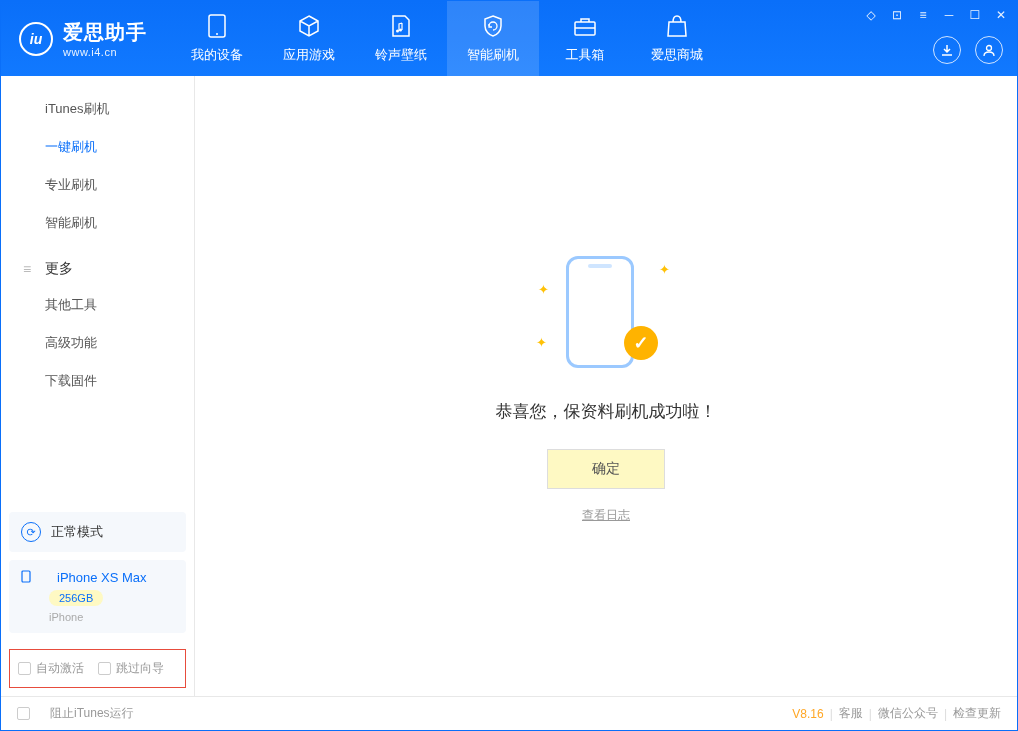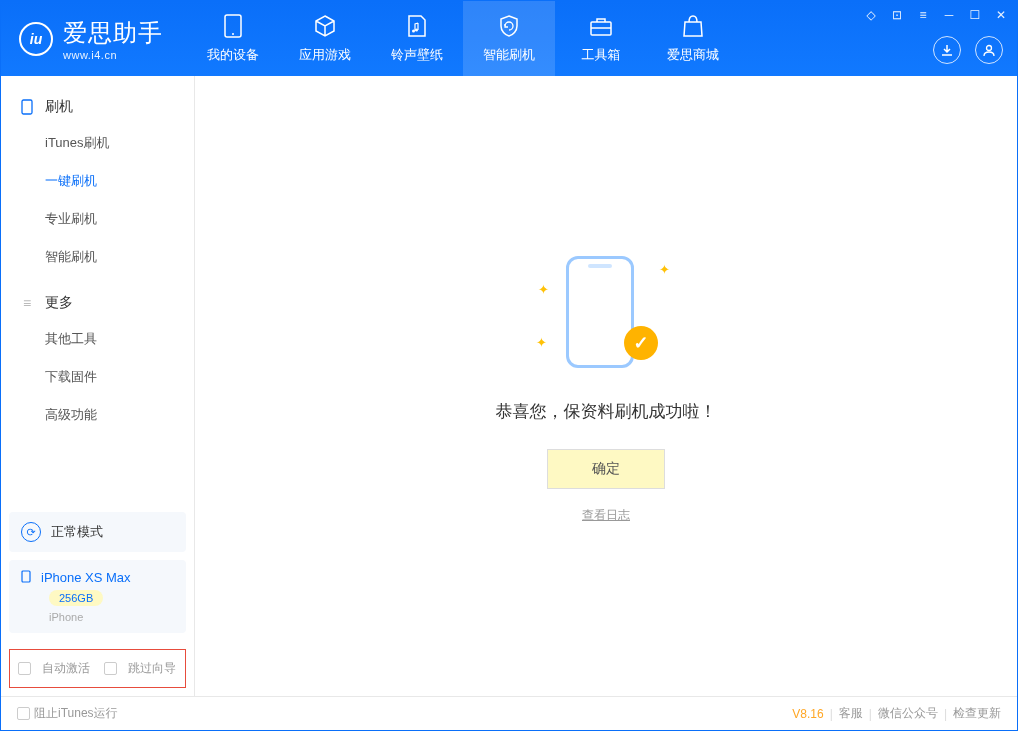--- a/index.html
+++ b/index.html
@@ -1,21 +1,21 @@
 <!DOCTYPE html>
 <html><head>
 <meta charset="utf-8">
 <style>
 *{margin:0;padding:0;box-sizing:border-box;font-family:"Microsoft YaHei","PingFang SC",sans-serif}
 body{background:#fff;width:1018px;height:731px;display:flex;flex-direction:column;border:1px solid #0a6ff9;overflow:hidden}
 .header{background:linear-gradient(to bottom,#0a6ff9,#1179ff);height:75px;display:flex;align-items:center;color:#fff;position:relative}
 .logo-block{display:flex;align-items:center;padding:0 18px;gap:10px}
 .logo-circle{width:34px;height:34px;border:2px solid #fff;border-radius:50%;display:flex;align-items:center;justify-content:center;font-weight:bold;font-size:14px;font-style:italic}
 .logo-text{display:flex;flex-direction:column}
-.logo-title{font-size:24px;font-weight:400;letter-spacing:1px}
+.logo-title{font-size:20px;font-weight:700;letter-spacing:1px}
 .logo-sub{font-size:11px;opacity:.9;letter-spacing:.5px}
 .tabs{display:flex;height:100%;margin-left:6px}
 .tab{width:92px;display:flex;flex-direction:column;align-items:center;justify-content:center;cursor:pointer;gap:8px;font-size:13px;position:relative}
 .tab.active{background:rgba(255,255,255,.15)}
 .tab-ico{width:24px;height:24px;display:flex;align-items:center;justify-content:center}
 .win-ctrl{position:absolute;right:8px;top:6px;display:flex;gap:10px;font-size:12px}
 .win-ctrl span{cursor:pointer;width:16px;height:16px;display:flex;align-items:center;justify-content:center;opacity:.9}
 .hdr-right{position:absolute;right:14px;bottom:12px;display:flex;gap:14px}
 .circ-btn{width:28px;height:28px;border:1.5px solid rgba(255,255,255,.8);border-radius:50%;display:flex;align-items:center;justify-content:center;cursor:pointer}
 .body{flex:1;display:flex;overflow:hidden}
@@ -23,39 +23,39 @@
 .side-nav{flex:1;padding-top:14px}
 .side-group{margin-bottom:10px}
 .side-hdr{display:flex;align-items:center;gap:10px;padding:8px 18px;color:#333;font-size:14px;font-weight:500}
 .side-hdr .hic{width:16px;height:16px;display:flex;align-items:center;justify-content:center;color:#888}
 .side-item{padding:10px 18px 10px 44px;font-size:13px;color:#555;cursor:pointer}
 .side-item.active{color:#0a6ff9}
 .device-boxes{padding:8px}
 .dbox{background:#f5f8fc;border-radius:4px;padding:10px 12px;margin-bottom:8px;display:flex;align-items:center;gap:10px;font-size:13px;color:#333}
 .dbox .dic{width:20px;height:20px;border:1.5px solid #0a6ff9;border-radius:50%;display:flex;align-items:center;justify-content:center;color:#0a6ff9;font-size:11px}
 .dbox2{background:#f5f8fc;border-radius:4px;padding:10px 12px;display:flex;flex-direction:column;gap:5px}
-.drow{display:flex;gap:10px}
+.drow{display:flex;gap:26px}
 .dname{color:#0a6ff9;font-size:13px;font-weight:500}
 .badge{background:#fef9c3;color:#0a6ff9;font-size:11px;padding:2px 10px;border-radius:10px;width:fit-content;margin-left:28px}
 .dsub{color:#aaa;font-size:11px;margin-left:28px}
 .opt-row{border:1.5px solid #e74c3c;margin:8px;padding:10px 8px;display:flex;gap:14px;align-items:center}
-.chk{display:flex;align-items:center;gap:11px;font-size:12px;color:#999;cursor:pointer}
+.chk{display:flex;align-items:center;gap:5px;font-size:12px;color:#999;cursor:pointer}
 .chk .box{width:13px;height:13px;border:1px solid #ccc;border-radius:2px}
 .main{flex:1;display:flex;flex-direction:column;align-items:center;justify-content:center;position:relative;background:#fff}
 .illus{position:relative;width:140px;height:130px;margin-bottom:22px}
 .phone{position:absolute;left:30px;top:8px;width:68px;height:112px;border:3px solid #9bc9ff;border-radius:12px;background:#fff}
 .phone::before{content:'';position:absolute;top:5px;left:50%;transform:translateX(-50%);width:24px;height:4px;background:#cfe5ff;border-radius:2px}
 .checkb{position:absolute;right:18px;bottom:18px;width:34px;height:34px;background:#ffb300;border-radius:50%;display:flex;align-items:center;justify-content:center;color:#fff;font-size:18px;font-weight:bold}
 .spark{position:absolute;color:#ffc107;font-size:13px}
 .s1{left:2px;top:34px}.s2{left:0;bottom:28px}.s3{right:6px;top:14px}
 .msg{font-size:17px;color:#333;margin-bottom:26px}
 .ok-btn{border:1px solid #ddd;background:#fef9c3;padding:10px 44px;font-size:14px;color:#555;cursor:pointer;margin-bottom:18px}
 .log-link{color:#999;font-size:12px;text-decoration:underline;cursor:pointer}
 .footer{height:34px;border-top:1px solid #e8e8e8;display:flex;align-items:center;padding:0 16px;font-size:12px;color:#999}
-.footer .fl{display:flex;align-items:center;gap:4px}
+.footer .fl{display:flex;align-items:center;gap:20px}
 .footer .fr{margin-left:auto;display:flex;align-items:center;gap:6px}
 .footer .sep{color:#ddd}
 .ver{color:#ffa726}
 svg{display:block}
 </style>
 </head>
 <body>
 
 <div class="header">
   <div class="logo-block">
@@ -142,41 +142,33 @@
           <path d="M2 13 C2 10 4 9 7 9 C10 9 12 10 12 13" fill="none" stroke="#fff" stroke-width="1.3"></path>
         </svg>
       </div>
   </div>
 </div>
 
 <div class="body">
   <div class="sidebar">
     <div class="side-nav">
       <div class="side-group">
-        <div class="side-hdr">
-          <span class="hic">
-              <svg width="12" height="16" viewBox="0 0 12 16">
-                <rect x="1" y="1" width="10" height="14" rx="1.5" fill="none" stroke="#0a6ff9" stroke-width="1.3"></rect>
-              </svg>
-            </span>
-          <span>刷机</span>
-        </div>
         <div class="side-item">iTunes刷机</div>
         <div class="side-item active">一键刷机</div>
         <div class="side-item">专业刷机</div>
         <div class="side-item">智能刷机</div>
       </div>
       <div class="side-group">
         <div class="side-hdr">
           <span class="hic" style="color:#bbb">≡</span>
           <span>更多</span>
         </div>
         <div class="side-item">其他工具</div>
+        <div class="side-item">高级功能</div>
         <div class="side-item">下载固件</div>
-        <div class="side-item">高级功能</div>
       </div>
     </div>
     <div class="device-boxes">
       <div class="dbox">
         <span class="dic">⟳</span>
         <span>正常模式</span>
       </div>
       <div class="dbox2">
         <div class="drow">
           <span class="dic">

